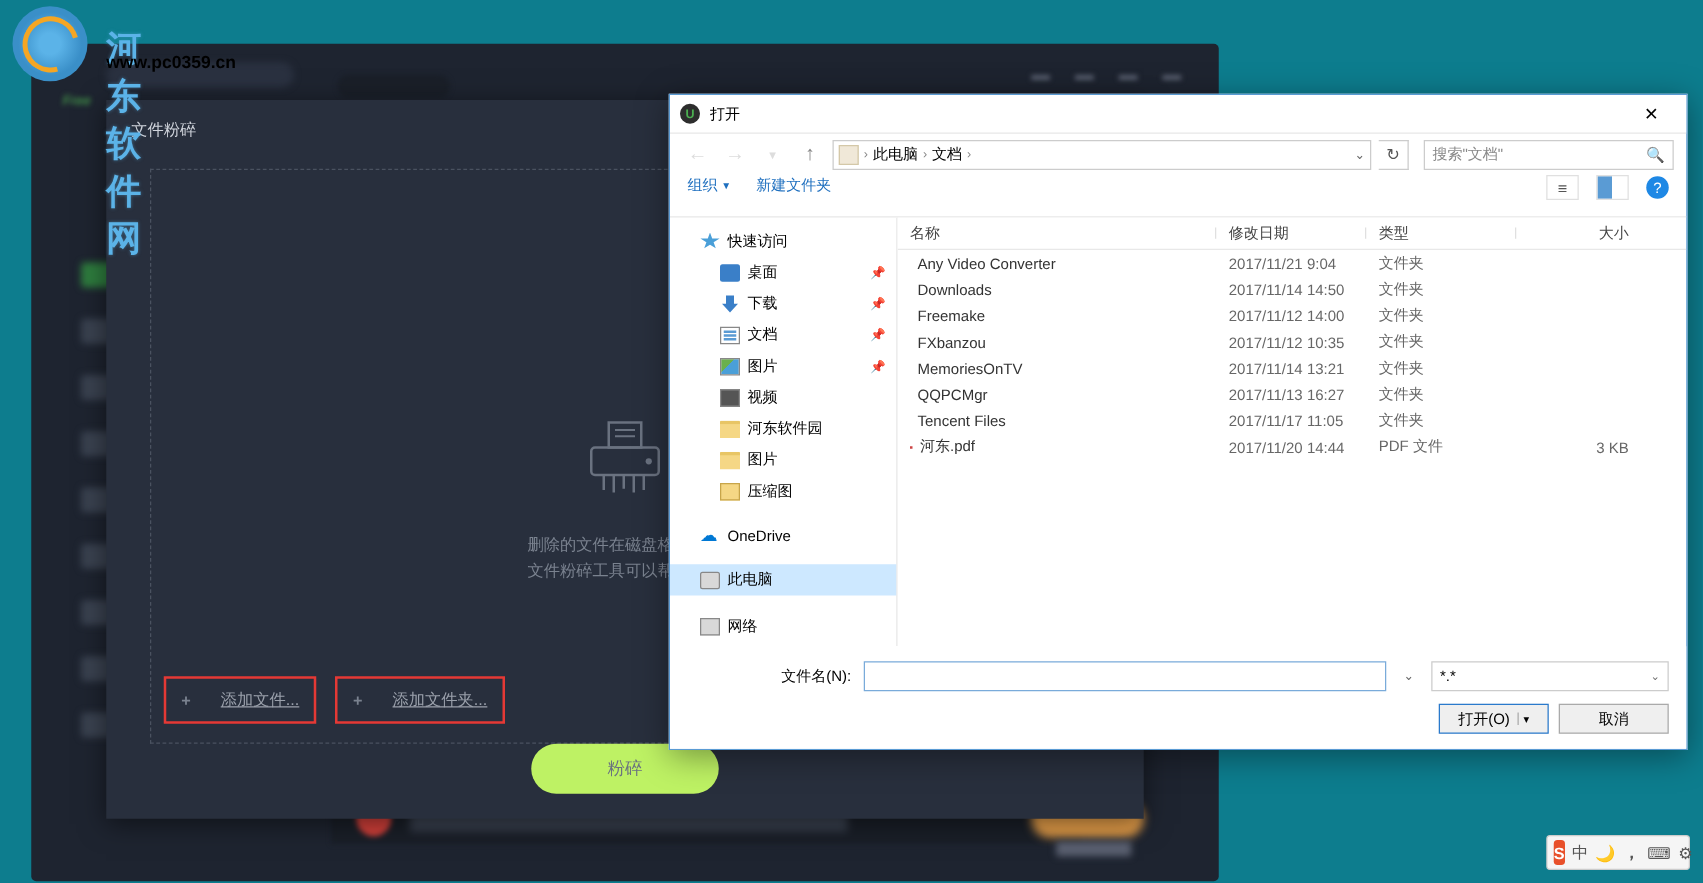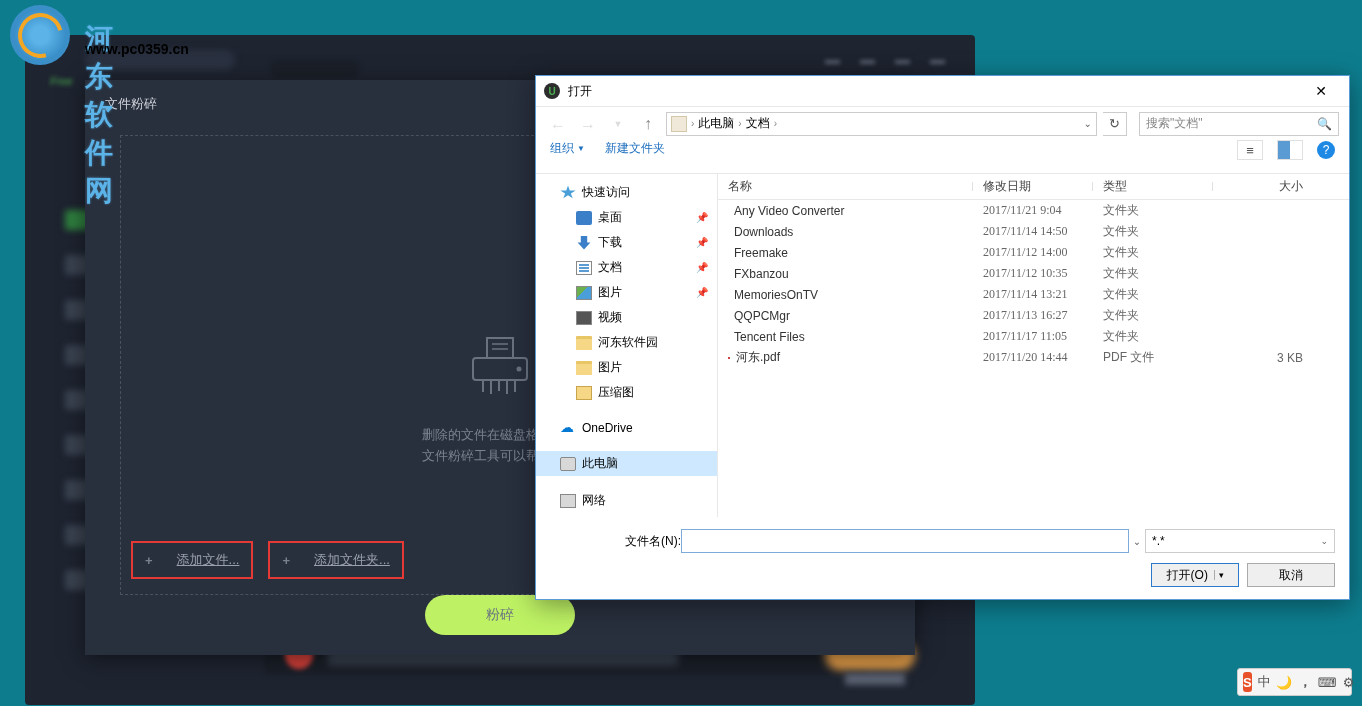--- a/index.html
+++ b/index.html
@@ -89,30 +89,30 @@
 .ico.pc { background: #d8d8d8; border: 1px solid #888; border-radius: 2px; }
 .ico.net { background: #d8d8d8; border: 1px solid #888; }
 .ico.pdf { background: #fff; border: 1px solid #c44; }
 .tree-spacer { height: 12px; }
 
 .fd-list { flex: 1; overflow: auto; font-size: 12px; }
 .list-header { display: flex; border-bottom: 1px solid #e8e8e8; height: 26px; align-items: center; position: sticky; top: 0; background: #fff; }
 .list-header .col { padding: 0 10px; color: #444; position: relative; }
 .list-header .col:not(:last-child)::after { content: ""; position: absolute; right: 0; top: 4px; bottom: 4px; width: 1px; background: #e0e0e0; }
 .col.c-name { width: 255px; }
-.col.c-date { width: 120px; font-family: Liberation Serif, serif; }
+.col.c-date { width: 120px; }
 .col.c-type { width: 120px; }
 .col.c-size { width: 100px; text-align: right; }
 .list-row { display: flex; height: 21px; align-items: center; cursor: pointer; }
 .list-row .col { padding: 0 10px; color: #333; overflow: hidden; text-overflow: ellipsis; white-space: nowrap; }
 .list-row .c-name { display: flex; align-items: center; gap: 6px; }
 .list-row .c-date, .list-row .c-type, .list-row .c-size { color: #666; }
 
 .fd-footer { padding: 12px 14px; background: #fff; }
-.fd-fn-row { display: flex; align-items: center; gap: 0; margin-bottom: 10px; }
+.fd-fn-row { display: flex; align-items: center; gap: 10px; margin-bottom: 10px; }
 .fd-fn-row .label { font-size: 12px; margin-left: 75px; }
 .fd-fn-row input { flex: 1; height: 24px; border: 1px solid #7aabda; padding: 0 6px; font-size: 12px; outline: none; }
 .fd-fn-row .filter { width: 190px; height: 24px; border: 1px solid #ccc; font-size: 12px; padding: 0 6px; display: flex; align-items: center; }
 .fd-fn-row .filter .caret { margin-left: auto; font-size: 9px; color: #666; }
 .fd-btn-row { display: flex; justify-content: flex-end; gap: 8px; }
 .fd-btn { width: 88px; height: 24px; border: 1px solid #aaa; background: #efefef; font-size: 12px; cursor: pointer; display: flex; align-items: center; justify-content: center; }
 .fd-btn.primary { border-color: #2a7acc; }
 .fd-btn .caret2 { border-left: 1px solid #aaa; margin-left: 6px; padding-left: 4px; font-size: 9px; }
 
 

